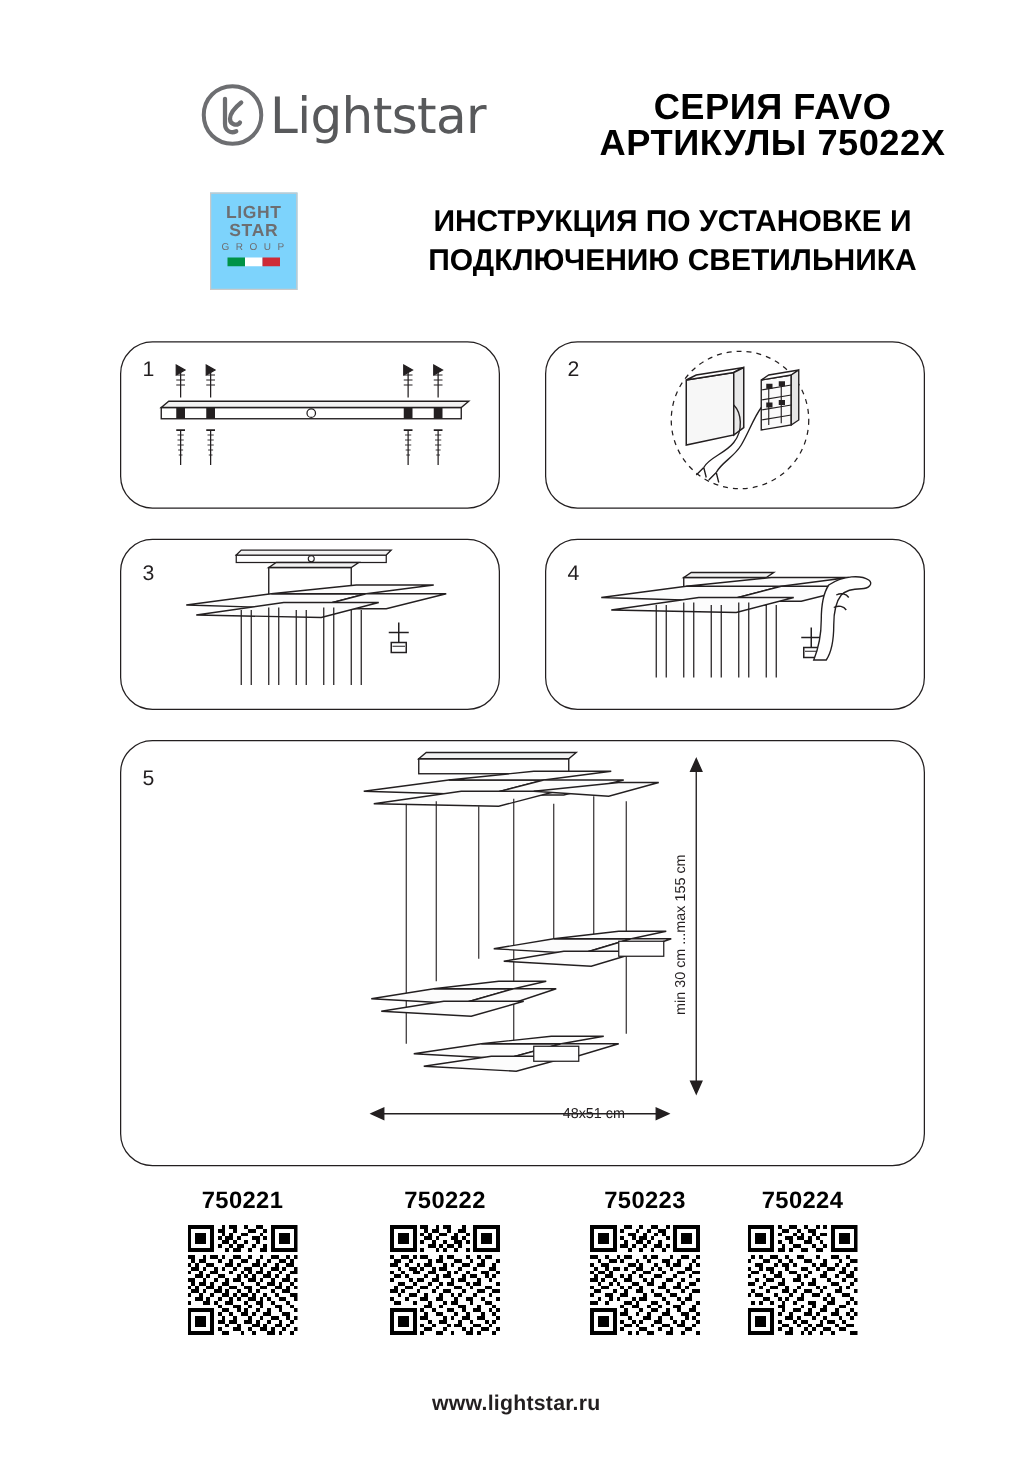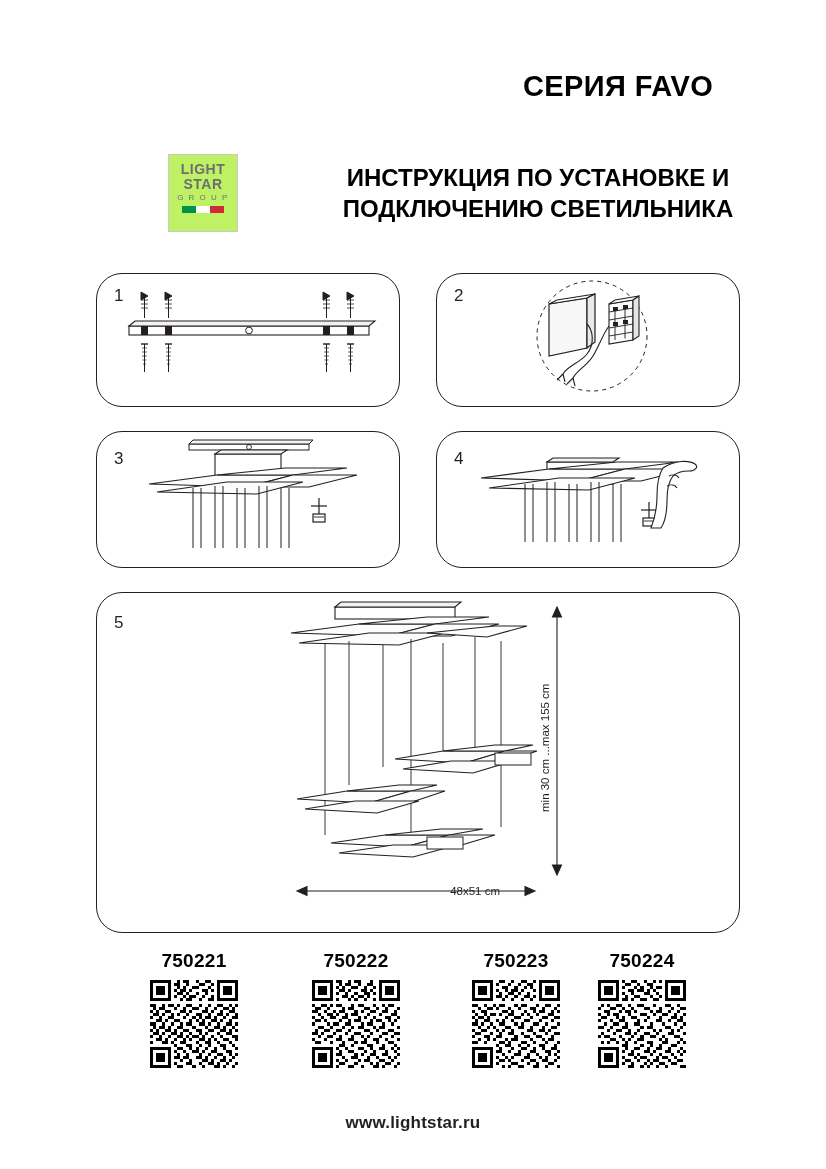--- a/index.html
+++ b/index.html
@@ -67,21 +67,21 @@
     color: #000;
   }
 
   .group-logo {
     position: absolute;
     left: 168px;
     top: 96px;
     width: 70px;
     height: 78px;
     border: 1px solid #c9c9c9;
-    background: #bef264;
+    background: #7dd3fc;
     box-sizing: border-box;
     text-align: center;
   }
   .group-logo .g-line {
     font-weight: bold;
     font-size: 14px;
     line-height: 15px;
     color: #6d6e71;
     letter-spacing: 0.5px;
   }
@@ -197,23 +197,32 @@
     color: #231f20;
   }
 </style>
 </head>
 <body>
 
 <div class="page">
 
   <div class="header">
 
+    <div class="logo-wordmark">
+      <svg class="logo-mark" viewBox="0 0 52 54">
+        <path d="M26 3 C13 3 3 13 3 26 C3 39 13 49 26 49 C39 49 49 39 49 26 C49 13 39 3 26 3 Z" fill="none" stroke="#6d6e71" stroke-width="3.2"></path>
+        <path d="M20 13 L20 33 C20 39 25 41 29 39" fill="none" stroke="#6d6e71" stroke-width="3.4" stroke-linecap="round"></path>
+        <path d="M33 16 C28 20 24 24 24 29 C24 34 30 35 32 32" fill="none" stroke="#6d6e71" stroke-width="3.4" stroke-linecap="round"></path>
+      </svg>
+      <div class="logo-text">Lightstar</div>
+    </div>
 
     <div class="title-block">
       <div class="title-series">СЕРИЯ FAVO</div>
+      <div class="title-article">АРТИКУЛЫ 75022X</div>
     </div>
 
     <div class="group-logo">
       <div class="g-line l1">LIGHT</div>
       <div class="g-line">STAR</div>
       <div class="g-group">G R O U P</div>
       <div class="flag">
         <i style="background:#009246"></i>
           <i style="background:#ffffff"></i>
           <i style="background:#ce2b37"></i>

